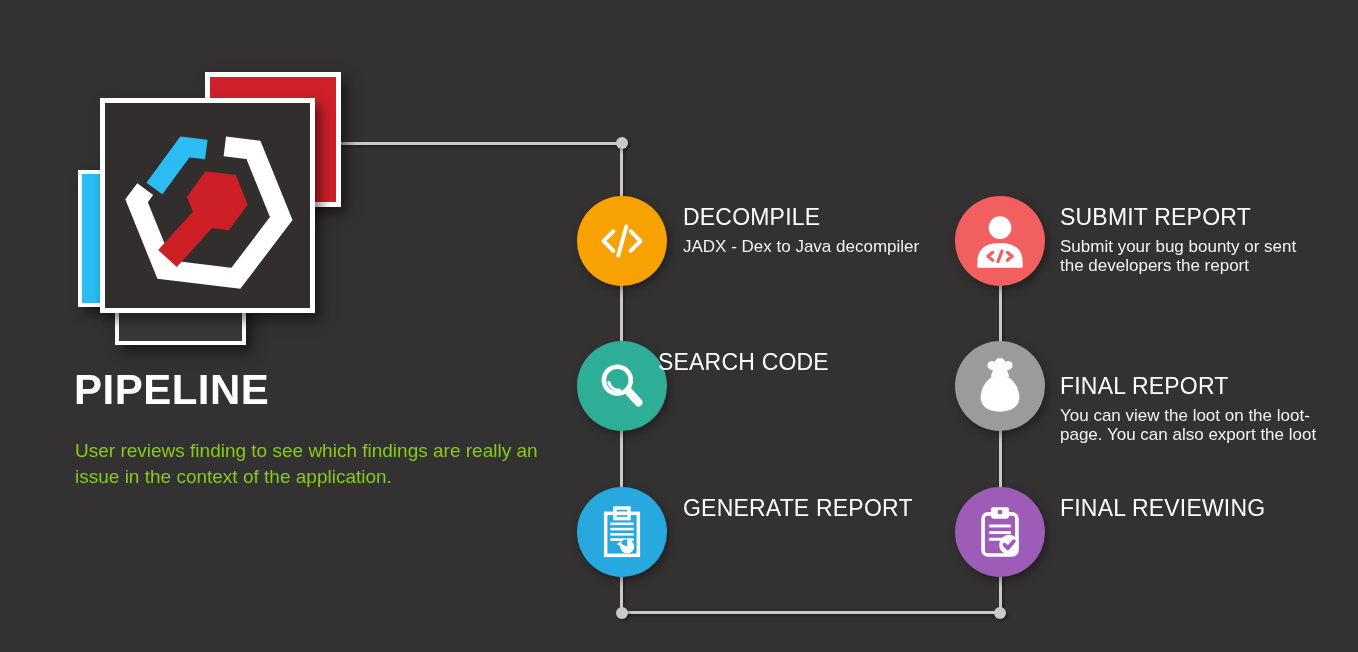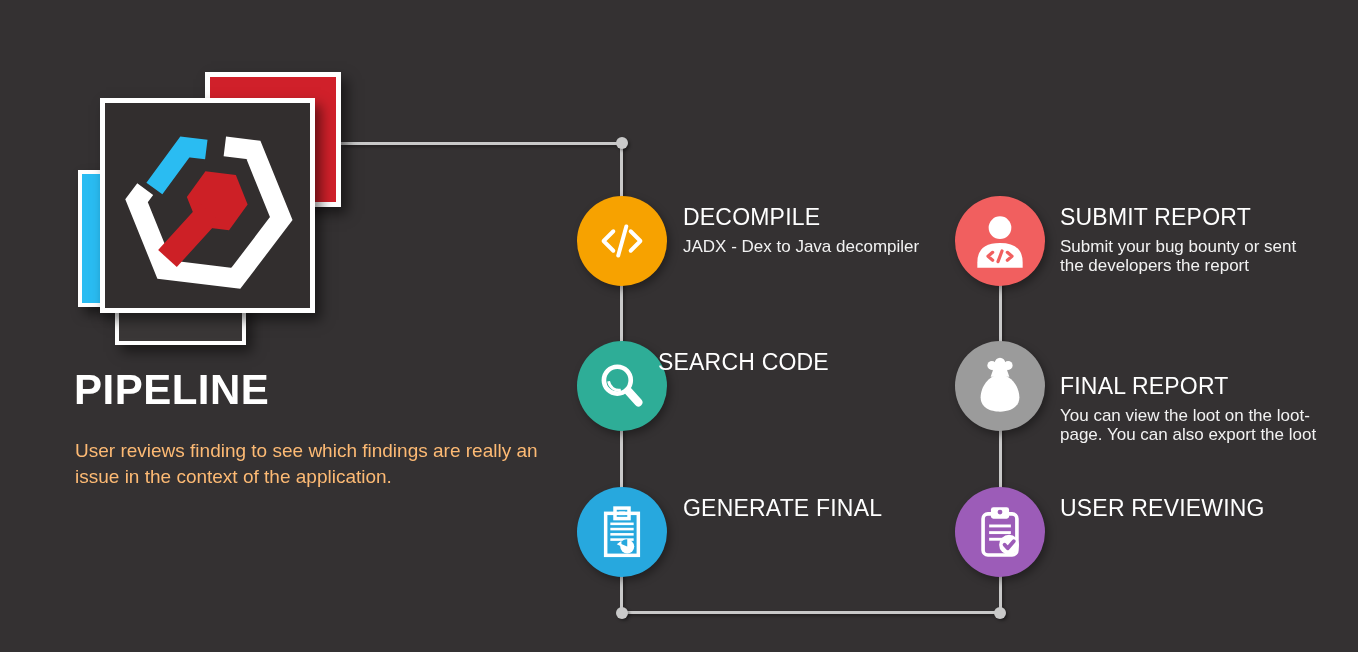--- a/index.html
+++ b/index.html
@@ -20,21 +20,21 @@
   .sq{position:absolute;box-sizing:border-box;border:5px solid #ffffff;
       box-shadow:6px 7px 12px rgba(0,0,0,.5);}
   .sq-red{left:205px;top:72px;width:136px;height:135px;z-index:2;}
   .sq-cyan{left:78px;top:170px;width:32px;height:137px;border-width:4px;z-index:1;}
   .sq-dark{left:115px;top:295px;width:131px;height:50px;border-width:4px;z-index:2;background:#3a3737;}
   .sq-main{left:100px;top:98px;width:215px;height:215px;z-index:3;background:#322e2e;
            display:flex;align-items:center;justify-content:center;}
 
   
   .page-title{left:74px;top:366px;color:#ffffff;font-size:42px;font-weight:700;letter-spacing:.5px;z-index:3;}
-  .page-sub{left:75px;top:438px;width:480px;color:#fdba74;font-size:19px;line-height:26px;z-index:3;}
+  .page-sub{left:75px;top:438px;width:480px;color:#84cc16;font-size:19px;line-height:26px;z-index:3;}
 
   
   .step-circle{position:absolute;width:90px;height:90px;border-radius:50%;z-index:3;
                display:flex;align-items:center;justify-content:center;
                box-shadow:3px 4px 8px rgba(0,0,0,.35);}
   .step-text{position:absolute;z-index:3;color:#ffffff;}
   .step-title{font-size:23px;font-weight:400;letter-spacing:.2px;line-height:28px;}
   .step-desc{margin-top:6px;font-size:17px;line-height:19px;color:#f2f2f2;}
   .col-l .step-desc{width:250px;}
   .col-r .step-desc{width:260px;}
@@ -102,21 +102,21 @@
         <path d="M14 21.5 H34"></path>
         <path d="M14 26 H34"></path>
         <path d="M14 30.5 H34"></path>
     </g>
     <circle cx="28.5" cy="36.5" r="6" fill="#ffffff"></circle>
     <path d="M28.5 36.5 L22.8 34 A6.2 6.2 0 0 1 28.5 30.3 Z" fill="#27a8de"></path>
     <polygon points="19.5,34.5 23.5,31.5 23.5,36.5" fill="#ffffff"></polygon>
   </svg>
 </div>
 <div class="step-text col-l" style="left:683px;top:494px;">
-  <div class="step-title">GENERATE FINAL</div>
+  <div class="step-title">GENERATE REPORT</div>
 </div>
 
 <div class="step-circle" style="left: 955px; top: 196px; background-color: rgb(241, 95, 95);">
   <svg width="64" height="64" viewBox="0 0 48 48">
     <circle cx="24" cy="14" r="8.5" fill="#ffffff"></circle>
     <path d="M7 44 L7 40 Q7 25.5 24 25.5 Q41 25.5 41 40 L41 44 Z" fill="#ffffff"></path>
     <g fill="none" stroke="#f15f5f" stroke-width="2.4" stroke-linecap="round" stroke-linejoin="round">
       <path d="M18.5 32.5 L15 35.5 L18.5 38.5"></path>
       <path d="M25.5 31.5 L22.5 39.5"></path>
       <path d="M29.5 32.5 L33 35.5 L29.5 38.5"></path>
@@ -154,14 +154,14 @@
     <g stroke="#ffffff" stroke-width="2.4">
       <path d="M15 19 H33"></path>
         <path d="M15 24.5 H33"></path>
         <path d="M15 30 H28"></path>
     </g>
     <circle cx="31.5" cy="34.5" r="8.2" fill="#ffffff"></circle>
     <path d="M27.8 34.5 L30.4 37.4 L35.4 31.7" fill="none" stroke="#9c5cb8" stroke-width="3.2" stroke-linecap="round" stroke-linejoin="round"></path>
   </svg>
 </div>
 <div class="step-text col-r" style="left:1060px;top:494px;">
-  <div class="step-title">USER REVIEWING</div>
+  <div class="step-title">FINAL REVIEWING</div>
 </div>
 
 </body></html>

